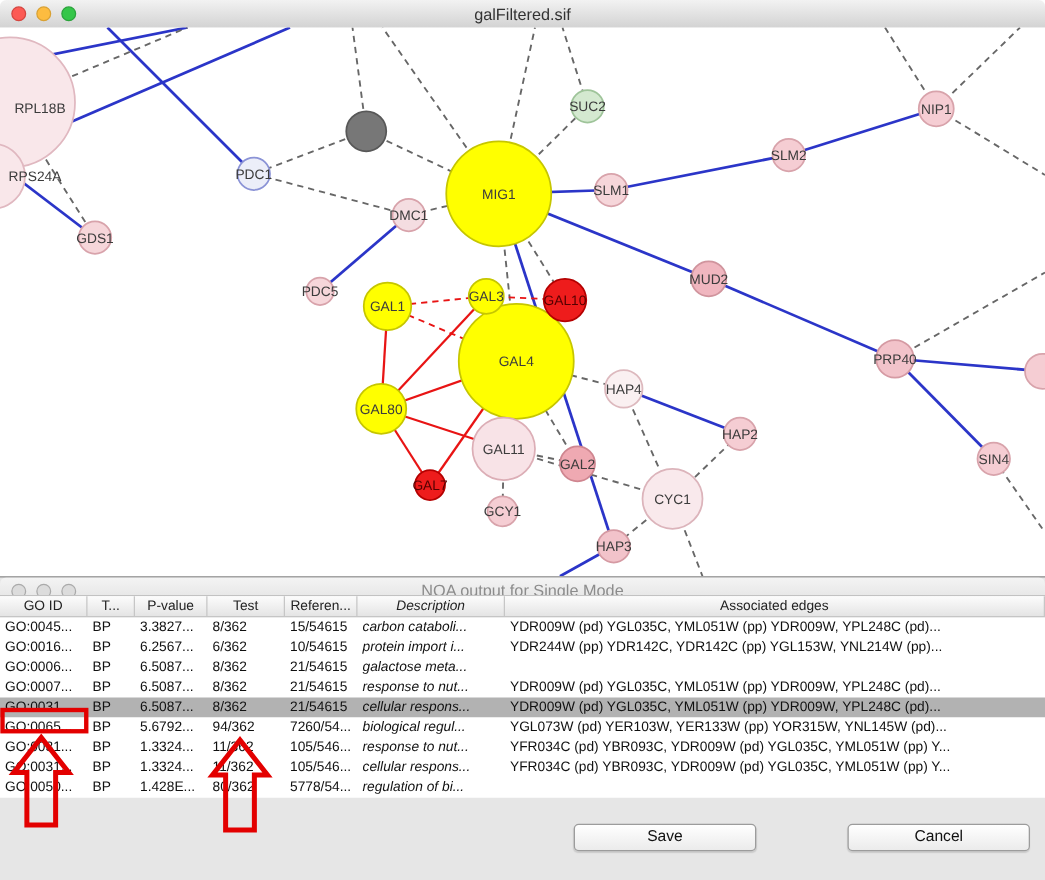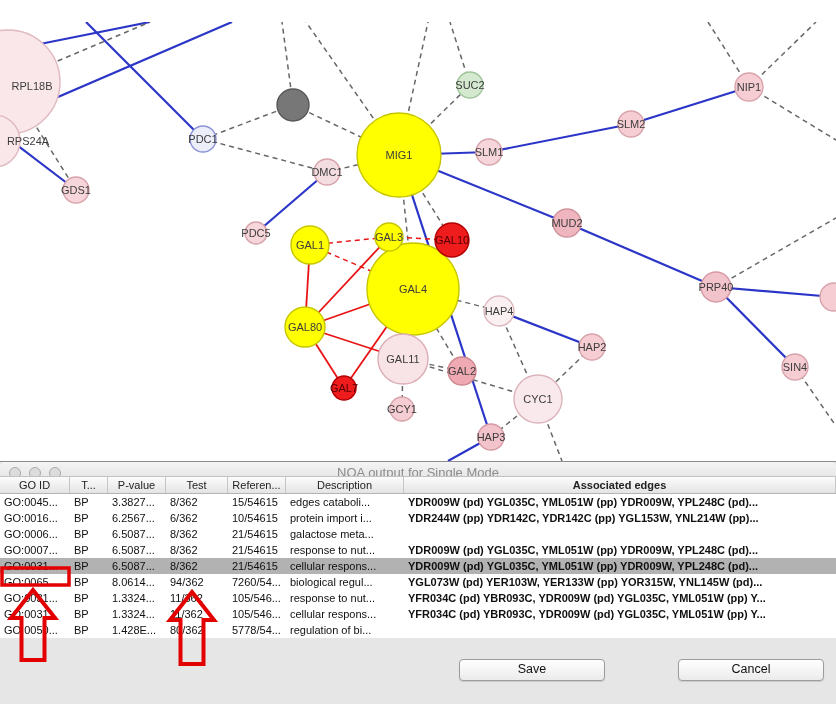--- a/index.html
+++ b/index.html
@@ -29,35 +29,43 @@
   #noa-table{position:absolute;left:0;top:14px;width:836px;background:#fff;border-top:1px solid #c2c2c2;}
   .thead{display:flex;height:17px;background:linear-gradient(#fcfcfc,#e4e4e4);
     border-bottom:1px solid #b4b4b4;box-sizing:border-box;}
   .hcell{font-size:11px;color:#222;text-align:center;line-height:16px;
     border-right:1px solid #c6c6c6;overflow:hidden;white-space:nowrap;box-sizing:border-box;}
   .trow{display:flex;height:16px;background:#fff;}
   .trow.selected{background:#b2b2b2;}
   .tcell{font-size:11px;line-height:16px;color:#101010;padding:0 2px 0 4px;
     overflow:hidden;white-space:nowrap;box-sizing:border-box;}
   .col0{width:70px;} .col1{width:38px;} .col2{width:58px;} .col3{width:62px;}
-  .col4{width:58px;} .col5{width:118px;} .col6{flex:1;min-width:0;font-weight:bold;}
+  .col4{width:58px;} .col5{width:118px;font-style:italic;} .col6{flex:1;min-width:0;}
 
   .mac-button{position:absolute;height:20px;width:144px;border:1px solid #9c9c9c;border-radius:4px;
     background:linear-gradient(#ffffff,#ebebeb);font-size:12.5px;text-align:center;line-height:19px;
     color:#111;box-shadow:0 1px 1px rgba(0,0,0,.12);cursor:default;}
   #save-btn{left:459px;top:197px;}
   #cancel-btn{left:678px;top:197px;}
 
   
   #annot-overlay{position:absolute;left:0;top:0;width:836px;height:704px;pointer-events:none;z-index:50;}
 </style>
 </head>
 <body>
 
 <div id="network-window">
+  <div class="titlebar">
+    <div class="lights">
+      <div class="light red"></div>
+      <div class="light yellow"></div>
+      <div class="light green"></div>
+    </div>
+    <div class="title">galFiltered.sif</div>
+  </div>
   <svg id="net-canvas" viewBox="0 0 836 439" width="836" height="439" xmlns="http://www.w3.org/2000/svg">
       <line x1="0" y1="100" x2="232" y2="0" stroke="#2b35c8" stroke-width="2.2"></line>
       <line x1="0" y1="30" x2="150" y2="0" stroke="#2b35c8" stroke-width="2.2"></line>
       <line x1="76" y1="168" x2="0" y2="110" stroke="#2b35c8" stroke-width="2.2"></line>
       <line x1="203" y1="117" x2="86" y2="0" stroke="#2b35c8" stroke-width="2.2"></line>
       <line x1="256" y1="211" x2="327" y2="150" stroke="#2b35c8" stroke-width="2.2"></line>
       <line x1="399" y1="133" x2="489" y2="130" stroke="#2b35c8" stroke-width="2.2"></line>
       <line x1="489" y1="130" x2="631" y2="102" stroke="#2b35c8" stroke-width="2.2"></line>
       <line x1="631" y1="102" x2="749" y2="65" stroke="#2b35c8" stroke-width="2.2"></line>
       <line x1="399" y1="133" x2="567" y2="201" stroke="#2b35c8" stroke-width="2.2"></line>
@@ -184,21 +192,21 @@
         <div class="hcell col5">Description</div>
         <div class="hcell col6">Associated edges</div>
       </div>
     <div id="noa-rows">
         <div class="trow">
           <div class="tcell col0">GO:0045...</div>
           <div class="tcell col1">BP</div>
           <div class="tcell col2">3.3827...</div>
           <div class="tcell col3">8/362</div>
           <div class="tcell col4">15/54615</div>
-          <div class="tcell col5">edges cataboli...</div>
+          <div class="tcell col5">carbon cataboli...</div>
           <div class="tcell col6">YDR009W (pd) YGL035C, YML051W (pp) YDR009W, YPL248C (pd)...</div>
         </div>
         <div class="trow">
           <div class="tcell col0">GO:0016...</div>
           <div class="tcell col1">BP</div>
           <div class="tcell col2">6.2567...</div>
           <div class="tcell col3">6/362</div>
           <div class="tcell col4">10/54615</div>
           <div class="tcell col5">protein import i...</div>
           <div class="tcell col6">YDR244W (pp) YDR142C, YDR142C (pp) YGL153W, YNL214W (pp)...</div>
@@ -225,21 +233,21 @@
           <div class="tcell col1">BP</div>
           <div class="tcell col2">6.5087...</div>
           <div class="tcell col3">8/362</div>
           <div class="tcell col4">21/54615</div>
           <div class="tcell col5">cellular respons...</div>
           <div class="tcell col6">YDR009W (pd) YGL035C, YML051W (pp) YDR009W, YPL248C (pd)...</div>
         </div>
         <div class="trow">
           <div class="tcell col0">GO:0065...</div>
           <div class="tcell col1">BP</div>
-          <div class="tcell col2">8.0614...</div>
+          <div class="tcell col2">5.6792...</div>
           <div class="tcell col3">94/362</div>
           <div class="tcell col4">7260/54...</div>
           <div class="tcell col5">biological regul...</div>
           <div class="tcell col6">YGL073W (pd) YER103W, YER133W (pp) YOR315W, YNL145W (pd)...</div>
         </div>
         <div class="trow">
           <div class="tcell col0">GO:0031...</div>
           <div class="tcell col1">BP</div>
           <div class="tcell col2">1.3324...</div>
           <div class="tcell col3">11/362</div>

